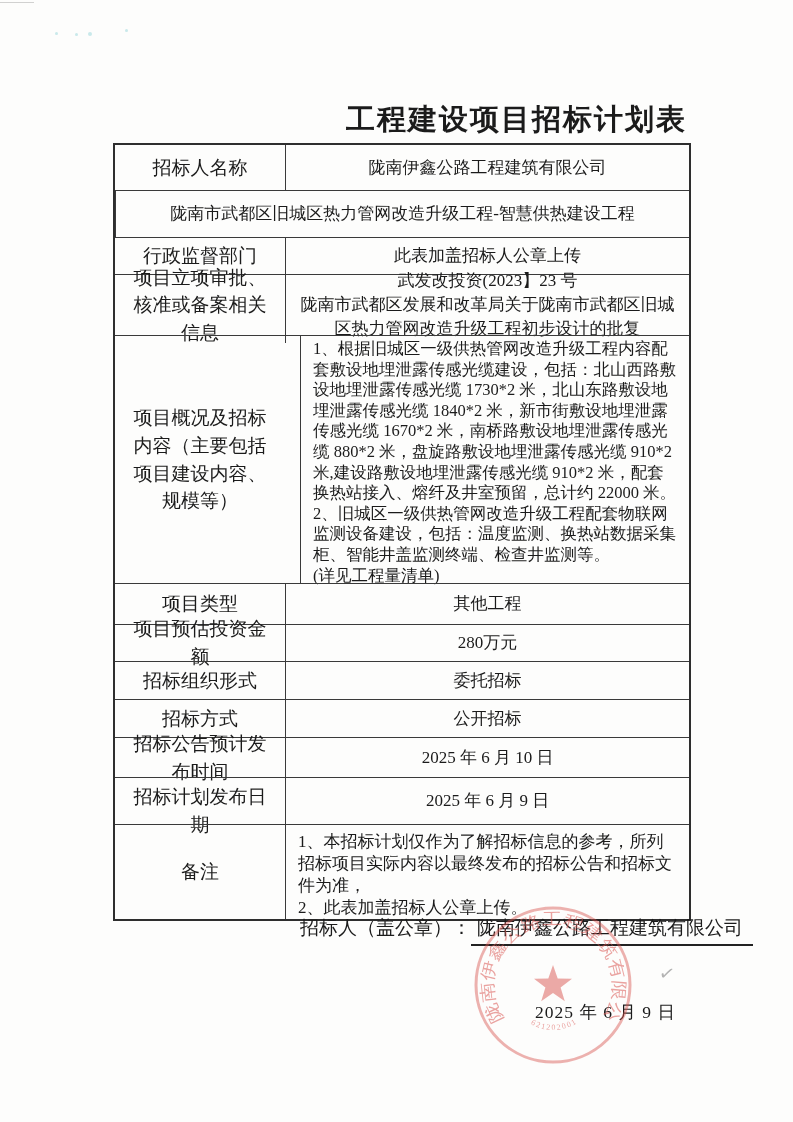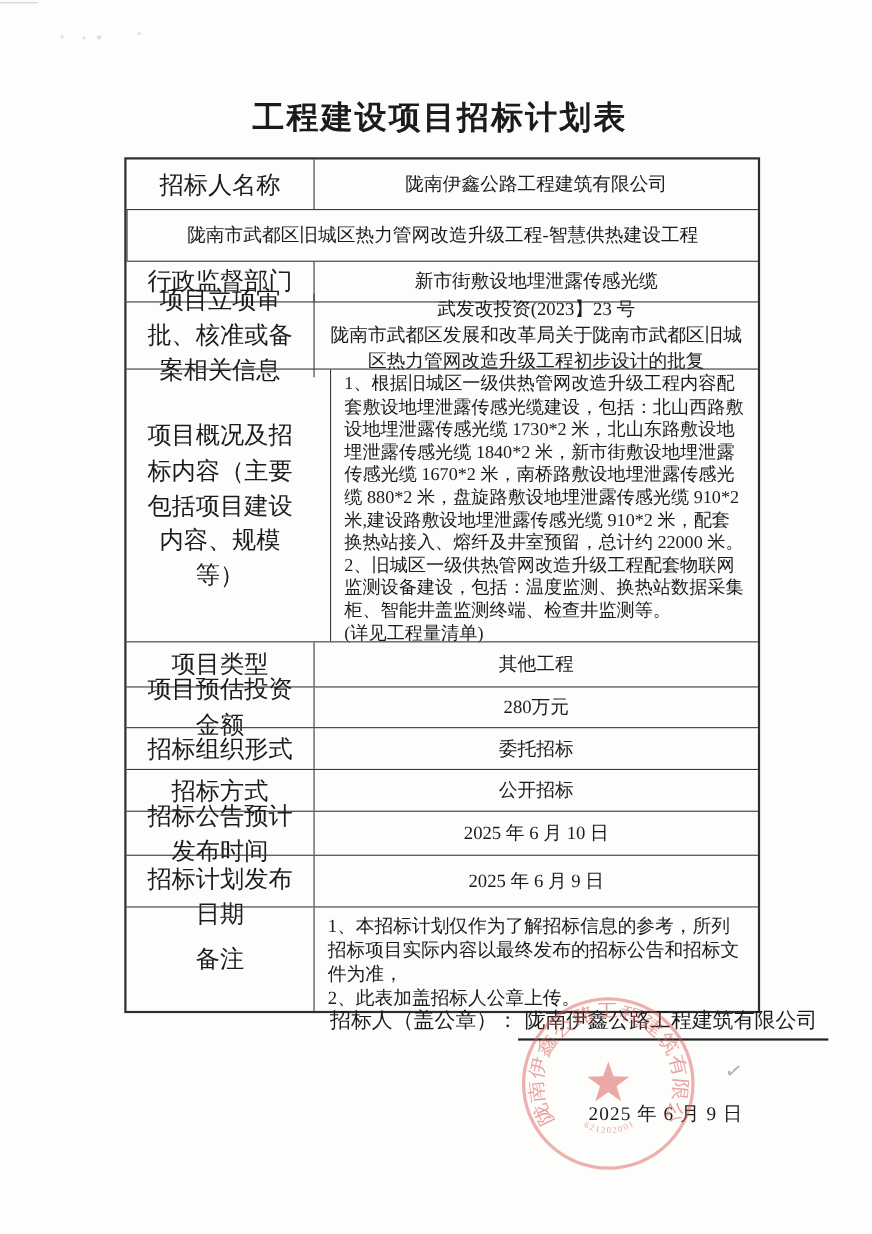--- a/index.html
+++ b/index.html
@@ -10,37 +10,37 @@
     background:#fdfdfc;
     font-family:"Liberation Serif", serif;
     color:#1b1b1b;
     overflow:hidden;
   }
   
   .scanline{position:absolute;left:0;top:2px;width:34px;height:1px;background:#bdbdbd;opacity:.7;}
   .speck{position:absolute;width:3px;height:3px;border-radius:50%;background:#9fd8dd;opacity:.55;}
 
   .doc-title{
-    position:absolute;left:113px;top:87px;width:574px;
-    text-align:center;font-size:29px;font-weight:bold;letter-spacing:2px;
+    position:absolute;left:113px;top:100px;width:574px;
+    text-align:right;font-size:29px;font-weight:bold;letter-spacing:2px;
   }
 
   .tender-table{
     position:absolute;left:113px;top:143px;width:574px;
     border:2px solid #2e2e2e;
     display:flex;flex-direction:column;
     box-sizing:content-box;
   }
   .trow{display:flex;border-top:1.5px solid #3a3a3a;box-sizing:border-box;}
   .trow:first-child{border-top:none;}
   .cell-label{
     flex:0 0 170px;width:170px;
     display:flex;align-items:center;justify-content:center;
     text-align:center;padding:2px 10px;box-sizing:border-box;
-    font-size:22px;line-height:1.45;
+    font-size:19px;line-height:1.45;
   }
   .cell-value{
     flex:1;border-left:1.5px solid #3a3a3a;
     display:flex;align-items:center;justify-content:center;
     text-align:center;padding:2px 12px;box-sizing:border-box;
     font-size:17px;line-height:1.4;white-space:pre-line;
   }
   .trow.left .cell-value{
     justify-content:flex-start;text-align:left;align-items:flex-start;
   }
@@ -89,21 +89,21 @@
       <div class="cell-label">招标人名称</div>
       <div class="cell-value">陇南伊鑫公路工程建筑有限公司</div>
     </div>
 
     <div class="trow" style="height:47px;">
       <div class="cell-value">陇南市武都区旧城区热力管网改造升级工程-智慧供热建设工程</div>
     </div>
 
     <div class="trow" style="height:37px;">
       <div class="cell-label">行政监督部门</div>
-      <div class="cell-value">新市街敷设地埋泄露传感光缆</div>
+      <div class="cell-value">此表加盖招标人公章上传</div>
     </div>
 
     <div class="trow" style="height:61px;align-items:center;">
       <div class="cell-label">项目立项审批、核准或备案相关信息</div>
       <div class="cell-value">武发改投资(2023】23 号
 陇南市武都区发展和改革局关于陇南市武都区旧城区热力管网改造升级工程初步设计的批复</div>
     </div>
 
     <div class="trow left dense" style="height:248px;">
       <div class="cell-label">项目概况及招标内容（主要包括项目建设内容、规模等）</div>

